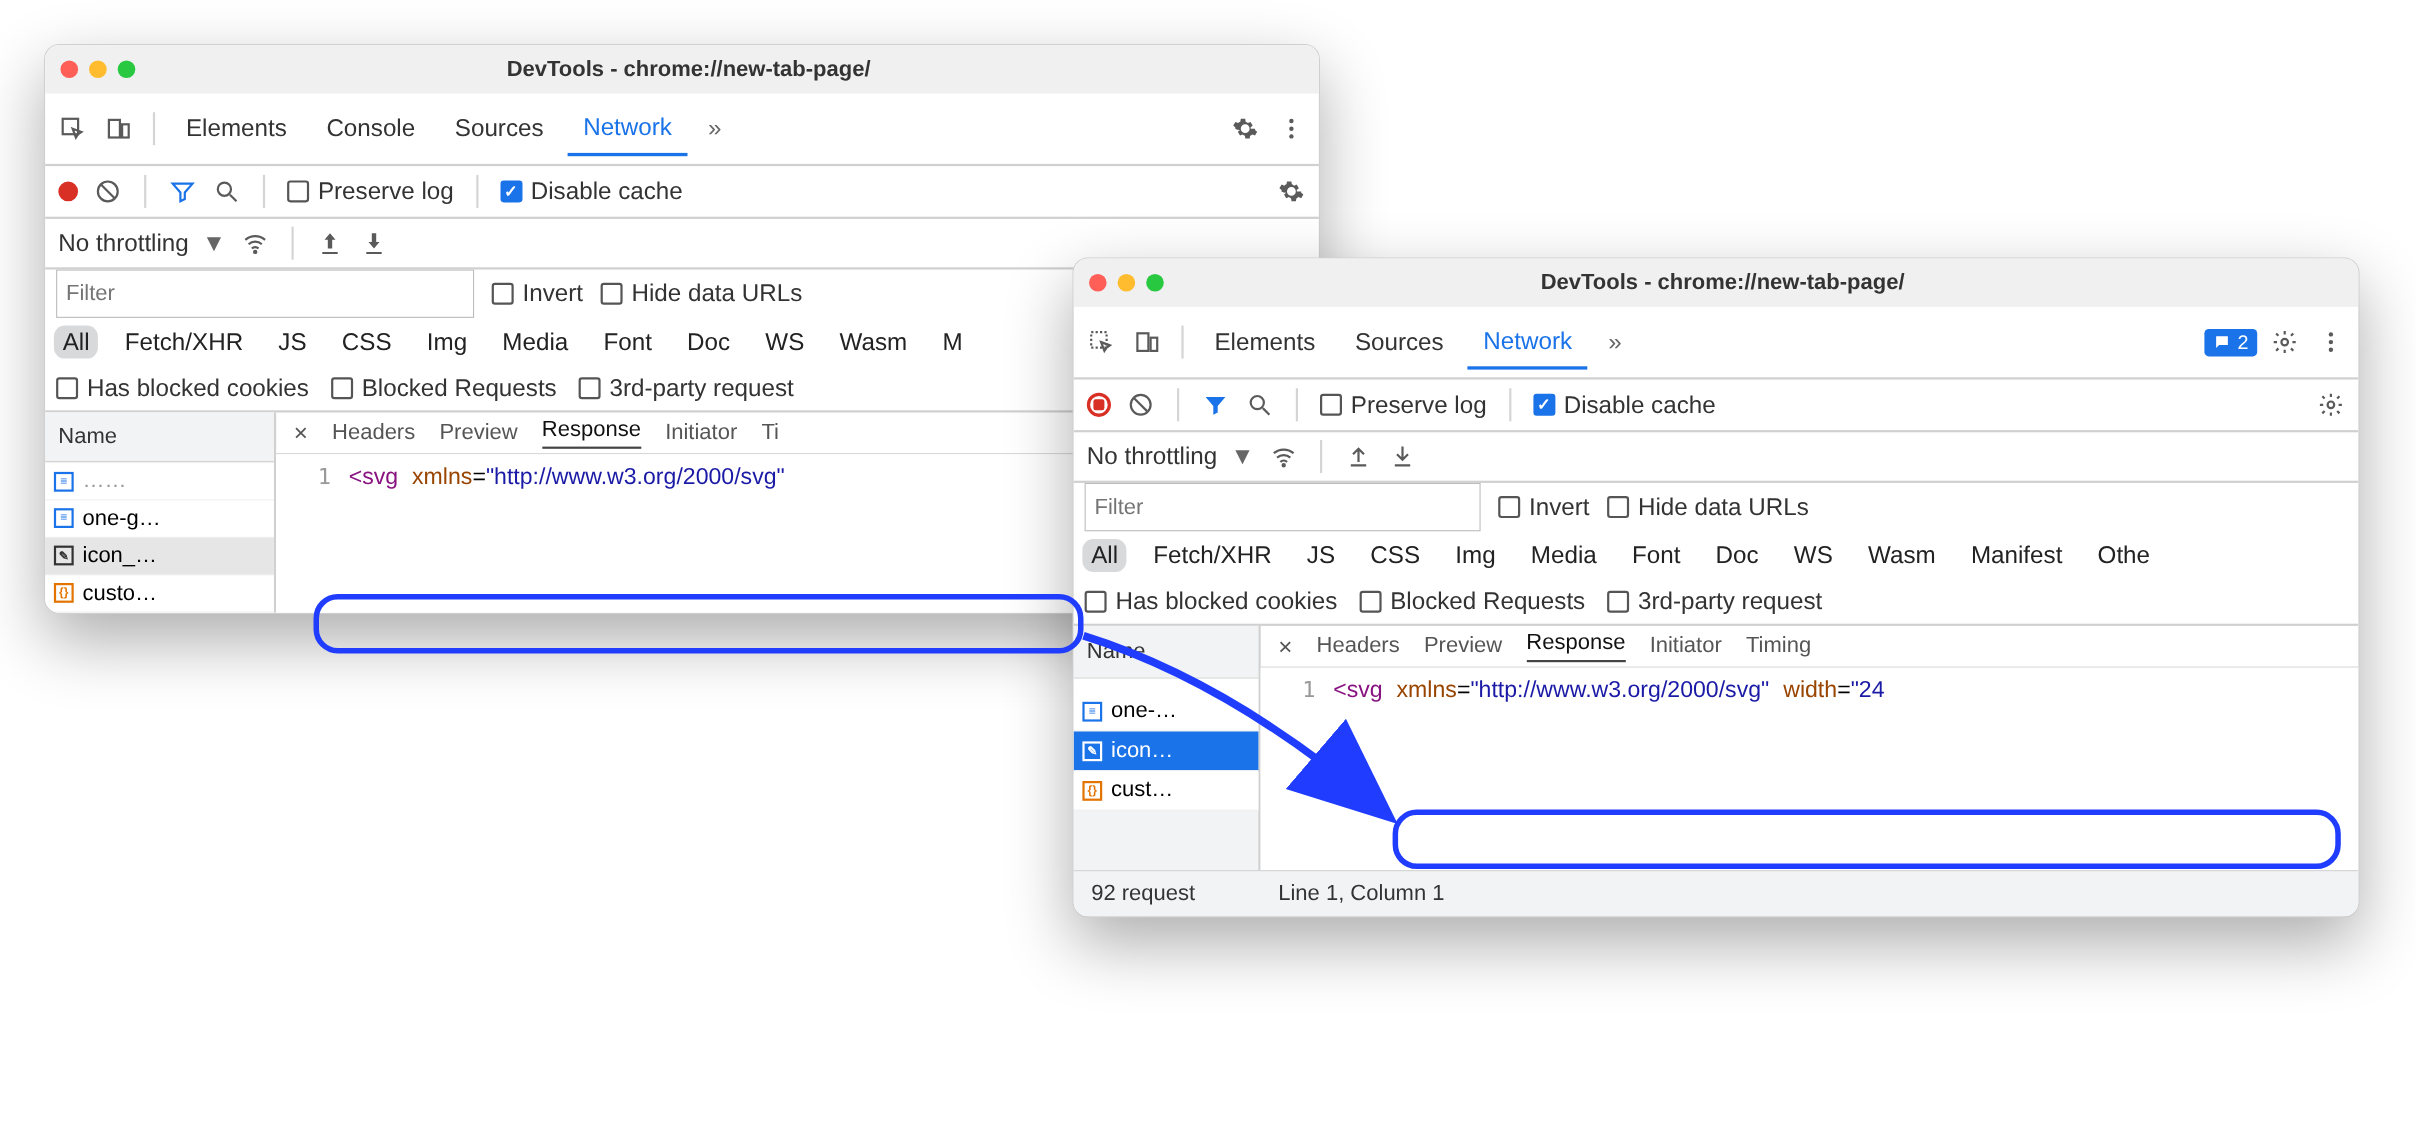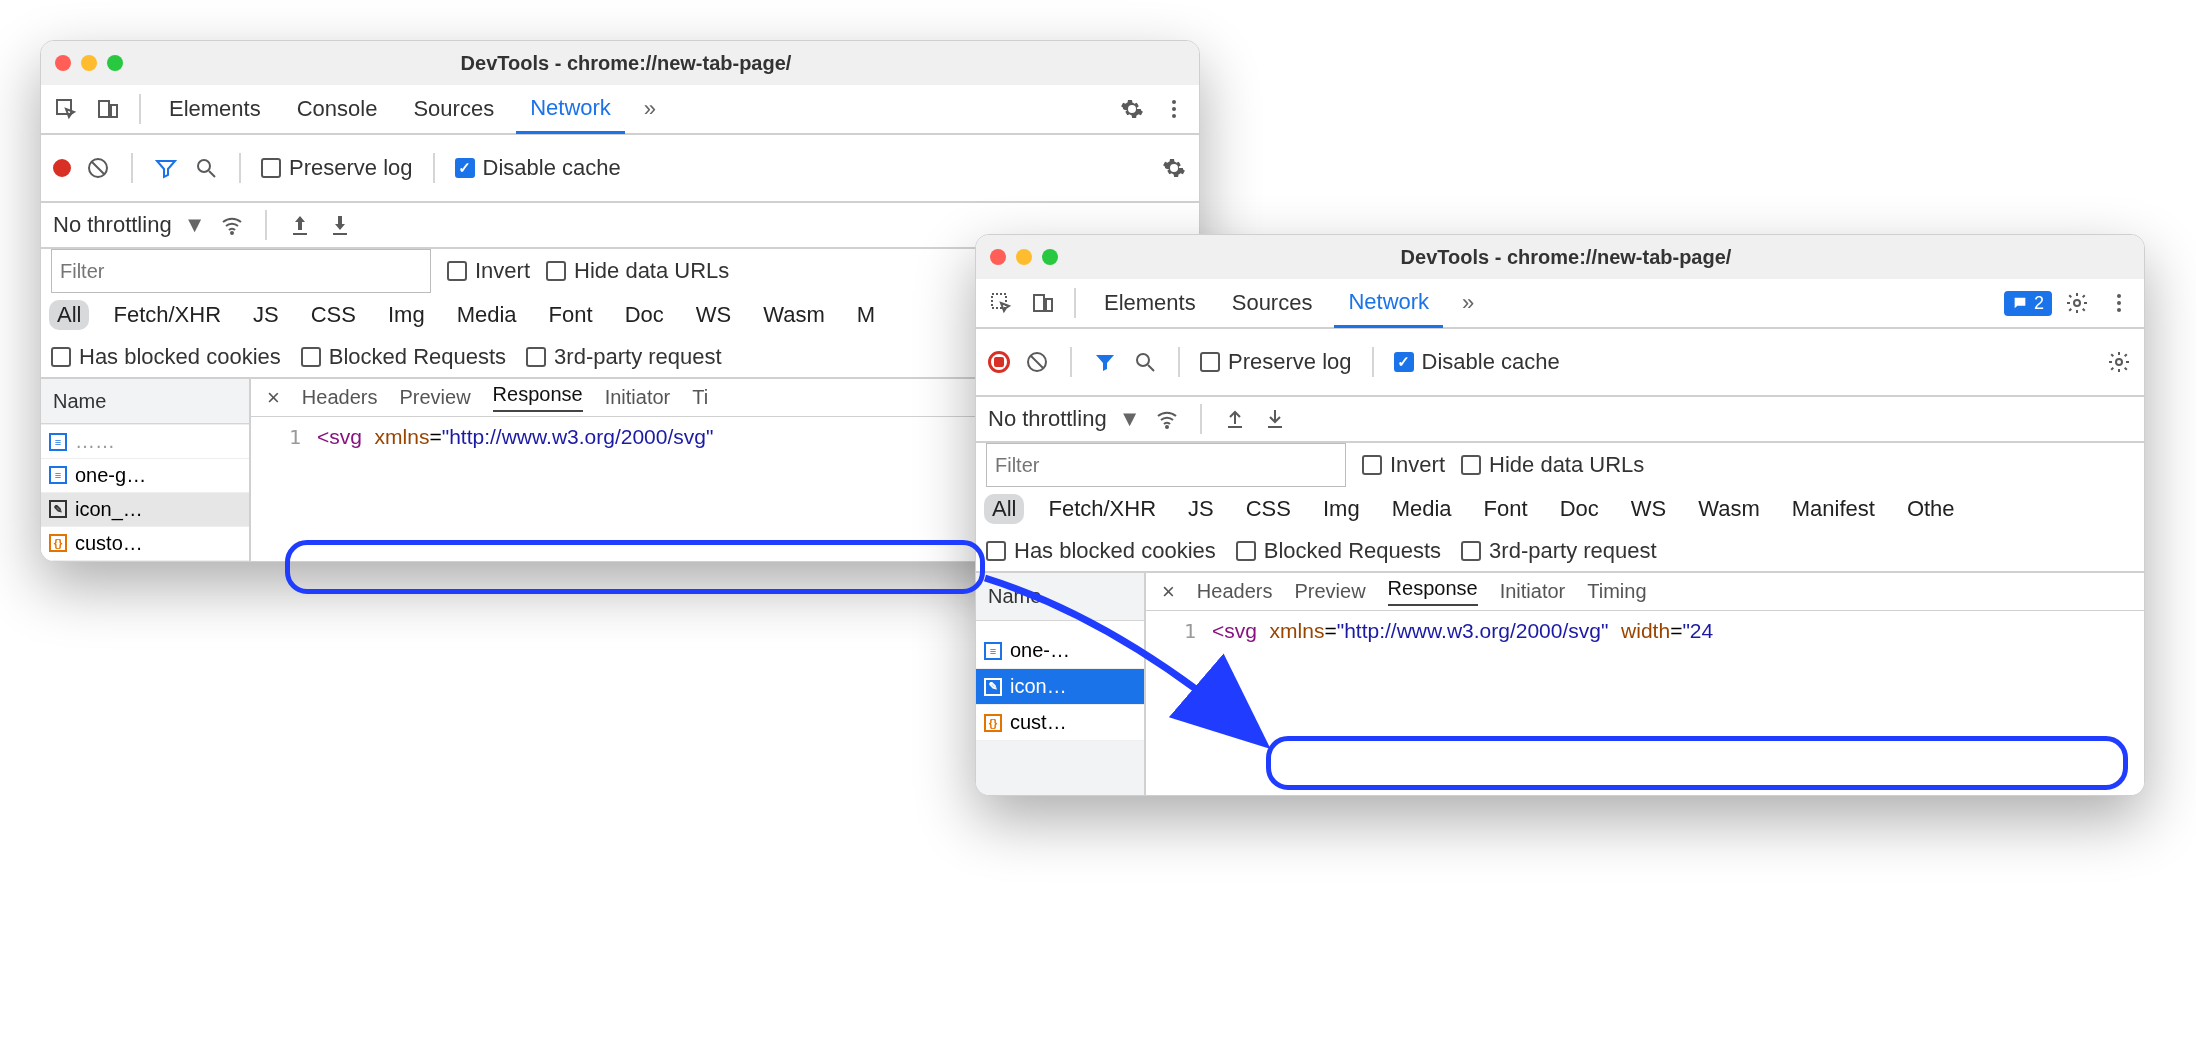--- a/index.html
+++ b/index.html
@@ -27,33 +27,33 @@
 .traffic { display: flex; gap: 10px; }
 .tl-dot { width: 16px; height: 16px; border-radius: 50%; }
 .tl-red { background: #ff5f57; }
 .tl-yellow { background: #febc2e; }
 .tl-green { background: #28c840; }
 .title-text { position: absolute; left: 12px; right: 0; text-align: center; font-size: 20px; font-weight: 600; color: #333; }
 
 .tabrow {
   display: flex;
   align-items: center;
-  height: 50px;
+  height: 66px;
   border-bottom: 2px solid #d0d0d0;
   padding: 0 8px;
   gap: 8px;
 }
 .tabrow .icon-btn { width: 34px; height: 34px; display: flex; align-items: center; justify-content: center; color: #5a5a5a; cursor: pointer; }
 .vsep { width: 2px; background: #d5d5d5; height: 30px; margin: 0 6px; }
 .tab { font-size: 22px; color: #333; padding: 0 14px; height: 50px; display: flex; align-items: center; cursor: pointer; }
 .tab.active { color: #1a73e8; border-bottom: 3px solid #1a73e8; }
 .tabrow .sp { flex: 1; }
 
 .toolbar1 {
-  display: flex; align-items: center; height: 68px; padding: 0 12px; gap: 14px;
+  display: flex; align-items: center; height: 48px; padding: 0 12px; gap: 14px;
   border-bottom: 2px solid #d0d0d0;
 }
 .rec-dot { width: 18px; height: 18px; border-radius: 50%; background: #d93025; border: 3px solid #d93025; }
 .rec-ring { width: 22px; height: 22px; border-radius: 50%; border: 3px solid #d93025; }
 .toolbar1 .ico, .toolbar2 .ico, .toolbar3 .ico { color: #5a5a5a; width: 26px; height: 26px; display: flex; align-items: center; justify-content: center; }
 .filter-ico { color: #1a73e8 !important; }
 .chk { display: flex; align-items: center; gap: 8px; font-size: 22px; color: #333; }
 .chkbox { width: 20px; height: 20px; border: 2px solid #555; border-radius: 3px; display: flex; align-items: center; justify-content: center; }
 .chkbox.on { background: #1a73e8; border-color: #1a73e8; color: #fff; font-size: 15px; font-weight: bold; }
 
@@ -508,20 +508,24 @@
           <span class="sv-tag">&lt;svg</span>
           <span> </span>
           <span class="sv-attr">xmlns</span><span>=</span><span class="sv-str">"http://www.w3.org/2000/svg"</span>
           <span> </span>
           <span class="sv-attr">width</span><span>=</span><span class="sv-str">"24</span>
         </div>
       </div>
     </div>
   </div>
 
+  <div class="status">
+    <span class="req" style="width:170px">92 request</span>
+    <span>Line 1, Column 1</span>
+  </div>
 </div>
 
 <div class="highlight-ring ring1"></div>
 <div class="highlight-ring ring2"></div>
 
 <svg class="arrow-svg">
   <defs>
     <marker id="ah" markerWidth="16" markerHeight="16" refX="12" refY="6" orient="auto">
       <path d="M0 0 L14 6 L0 12 z" fill="#1f3cff"></path>
     </marker>

